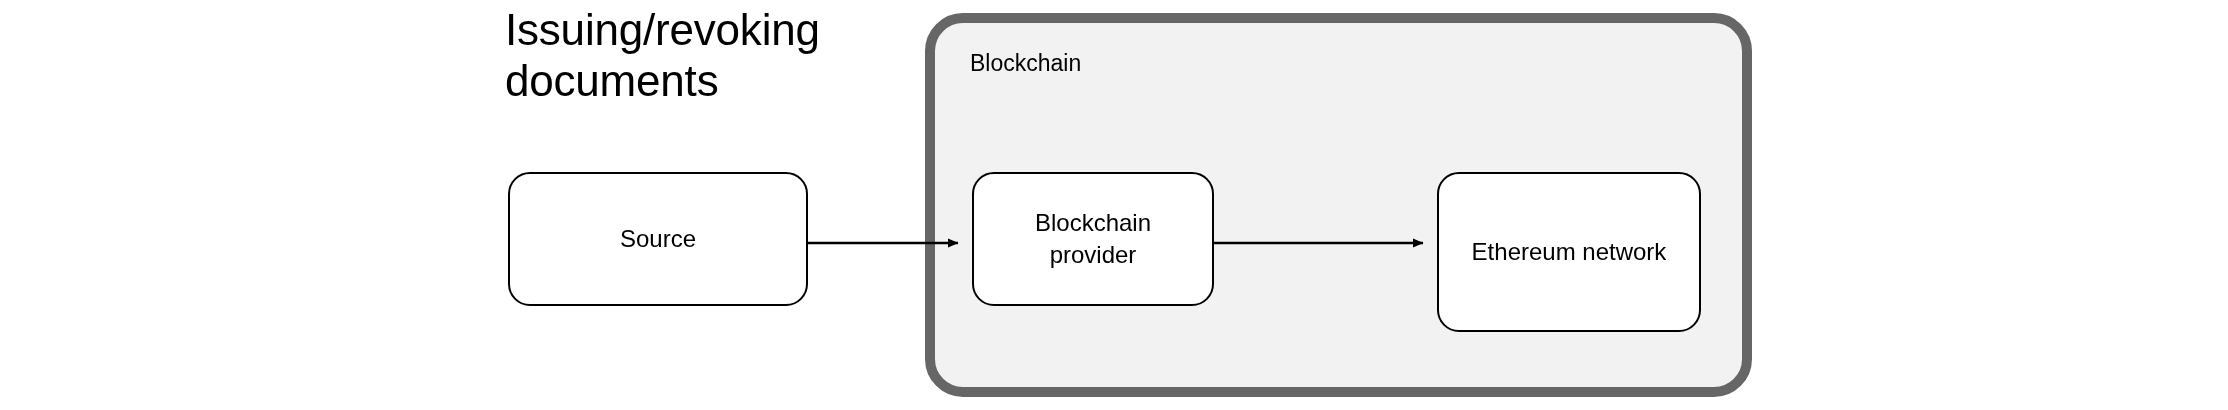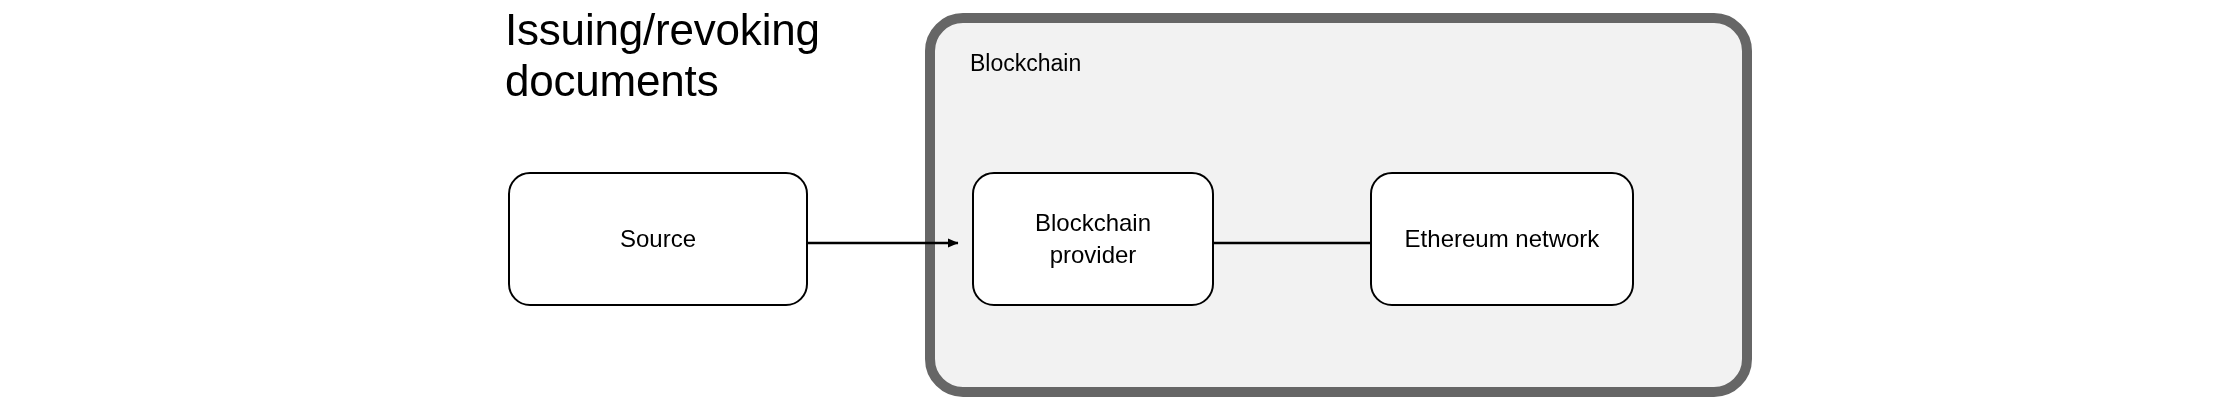--- a/index.html
+++ b/index.html
@@ -77,24 +77,24 @@
     width: 300px;
     height: 134px;
   }
   #node-blockchain-provider {
     left: 972px;
     top: 172px;
     width: 242px;
     height: 134px;
   }
   #node-ethereum-network {
-    left: 1370px;
+    left: 1437px;
     top: 172px;
     width: 264px;
-    height: 134px;
+    height: 160px;
   }
 
   
   .edge {
     position: absolute;
     top: 0;
     left: 0;
     overflow: visible;
     z-index: 2;
   }

